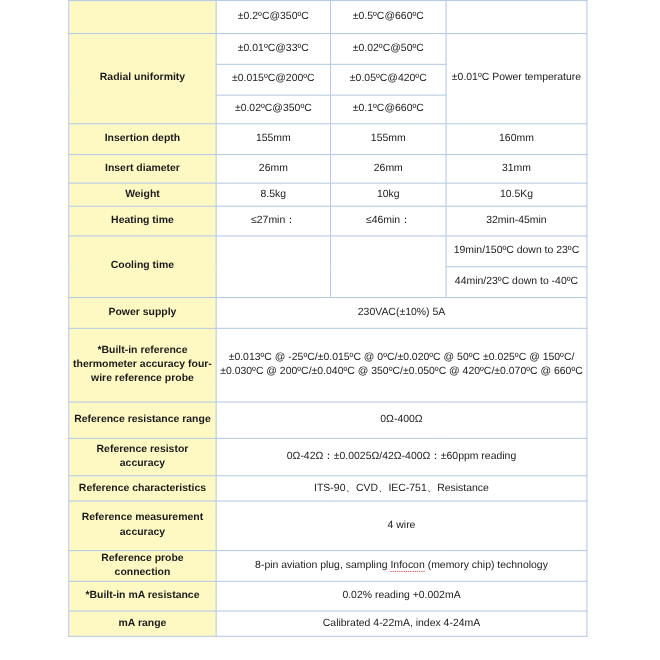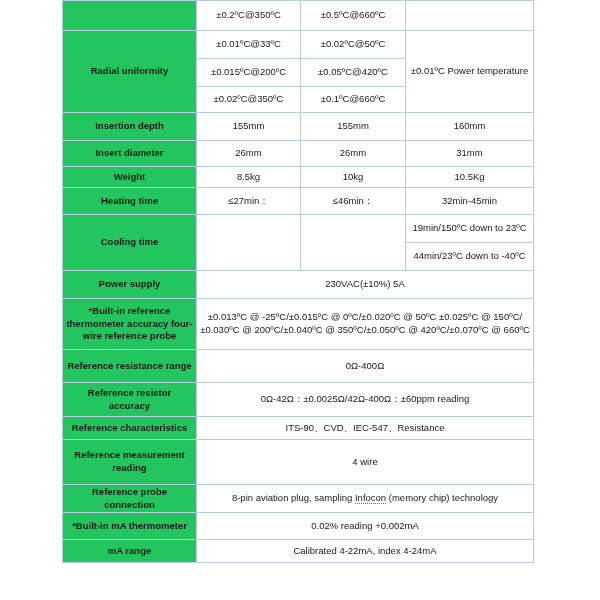--- a/index.html
+++ b/index.html
@@ -31,21 +31,21 @@
     font-size: 9.5px;
     color: #1a1a1a;
     text-align: center;
     vertical-align: middle;
     padding: 0 3px;
     line-height: 1.35;
     word-wrap: break-word;
     margin-left: 36px;
   }
   td.lbl {
-    background: #22c55e;
+    background: #fef9c3;
     font-weight: bold;
     font-size: 9.5px;
     color: #0d0d0d;
     border-color: #93b3d8;
     padding: 3px 4px;
   }
   td.val { background: #ffffff; }
   td.left { text-align: left; padding-left: 7px; }
   td.blank { background: #ffffff; }
   .spell {
@@ -129,52 +129,52 @@
       </tr>
       <tr style="height:28px">
         <td class="val left">44min/23ºC down to -40ºC</td>
       </tr>
 
       <tr style="height:28px">
         <td class="lbl">Power supply</td>
         <td class="val" colspan="3">230VAC(±10%) 5A</td>
       </tr>
 
-      <tr style="height:51px">
+      <tr style="height:67px">
         <td class="lbl">*Built-in reference thermometer accuracy four-wire reference probe</td>
         <td class="val multiline" colspan="3">±0.013ºC @ -25ºC/±0.015ºC @ 0ºC/±0.020ºC @ 50ºC ±0.025ºC @ 150ºC/±0.030ºC @ 200ºC/±0.040ºC @ 350ºC/±0.050ºC @ 420ºC/±0.070ºC @ 660ºC</td>
       </tr>
 
       <tr style="height:33px">
         <td class="lbl">Reference resistance range</td>
         <td class="val" colspan="3">0Ω-400Ω</td>
       </tr>
 
       <tr style="height:34px">
         <td class="lbl">Reference resistor accuracy</td>
         <td class="val" colspan="3">0Ω-42Ω：±0.0025Ω/42Ω-400Ω：±60ppm reading</td>
       </tr>
 
       <tr style="height:23px">
         <td class="lbl">Reference characteristics</td>
-        <td class="val" colspan="3">ITS-90、CVD、IEC-547、Resistance</td>
+        <td class="val" colspan="3">ITS-90、CVD、IEC-751、Resistance</td>
       </tr>
 
       <tr style="height:45px">
-        <td class="lbl">Reference measurement reading</td>
+        <td class="lbl">Reference measurement accuracy</td>
         <td class="val" colspan="3">4 wire</td>
       </tr>
 
       <tr style="height:28px">
         <td class="lbl">Reference probe connection</td>
         <td class="val" colspan="3"><span>8-pin aviation plug, sampling </span><span class="spell">Infocon</span><span> (memory chip) technology</span></td>
       </tr>
 
       <tr style="height:27px">
-        <td class="lbl">*Built-in mA thermometer</td>
+        <td class="lbl">*Built-in mA resistance</td>
         <td class="val" colspan="3">0.02% reading +0.002mA</td>
       </tr>
 
       <tr style="height:23px">
         <td class="lbl">mA range</td>
         <td class="val" colspan="3">Calibrated 4-22mA, index 4-24mA</td>
       </tr>
 
     </tbody>
   </table>

